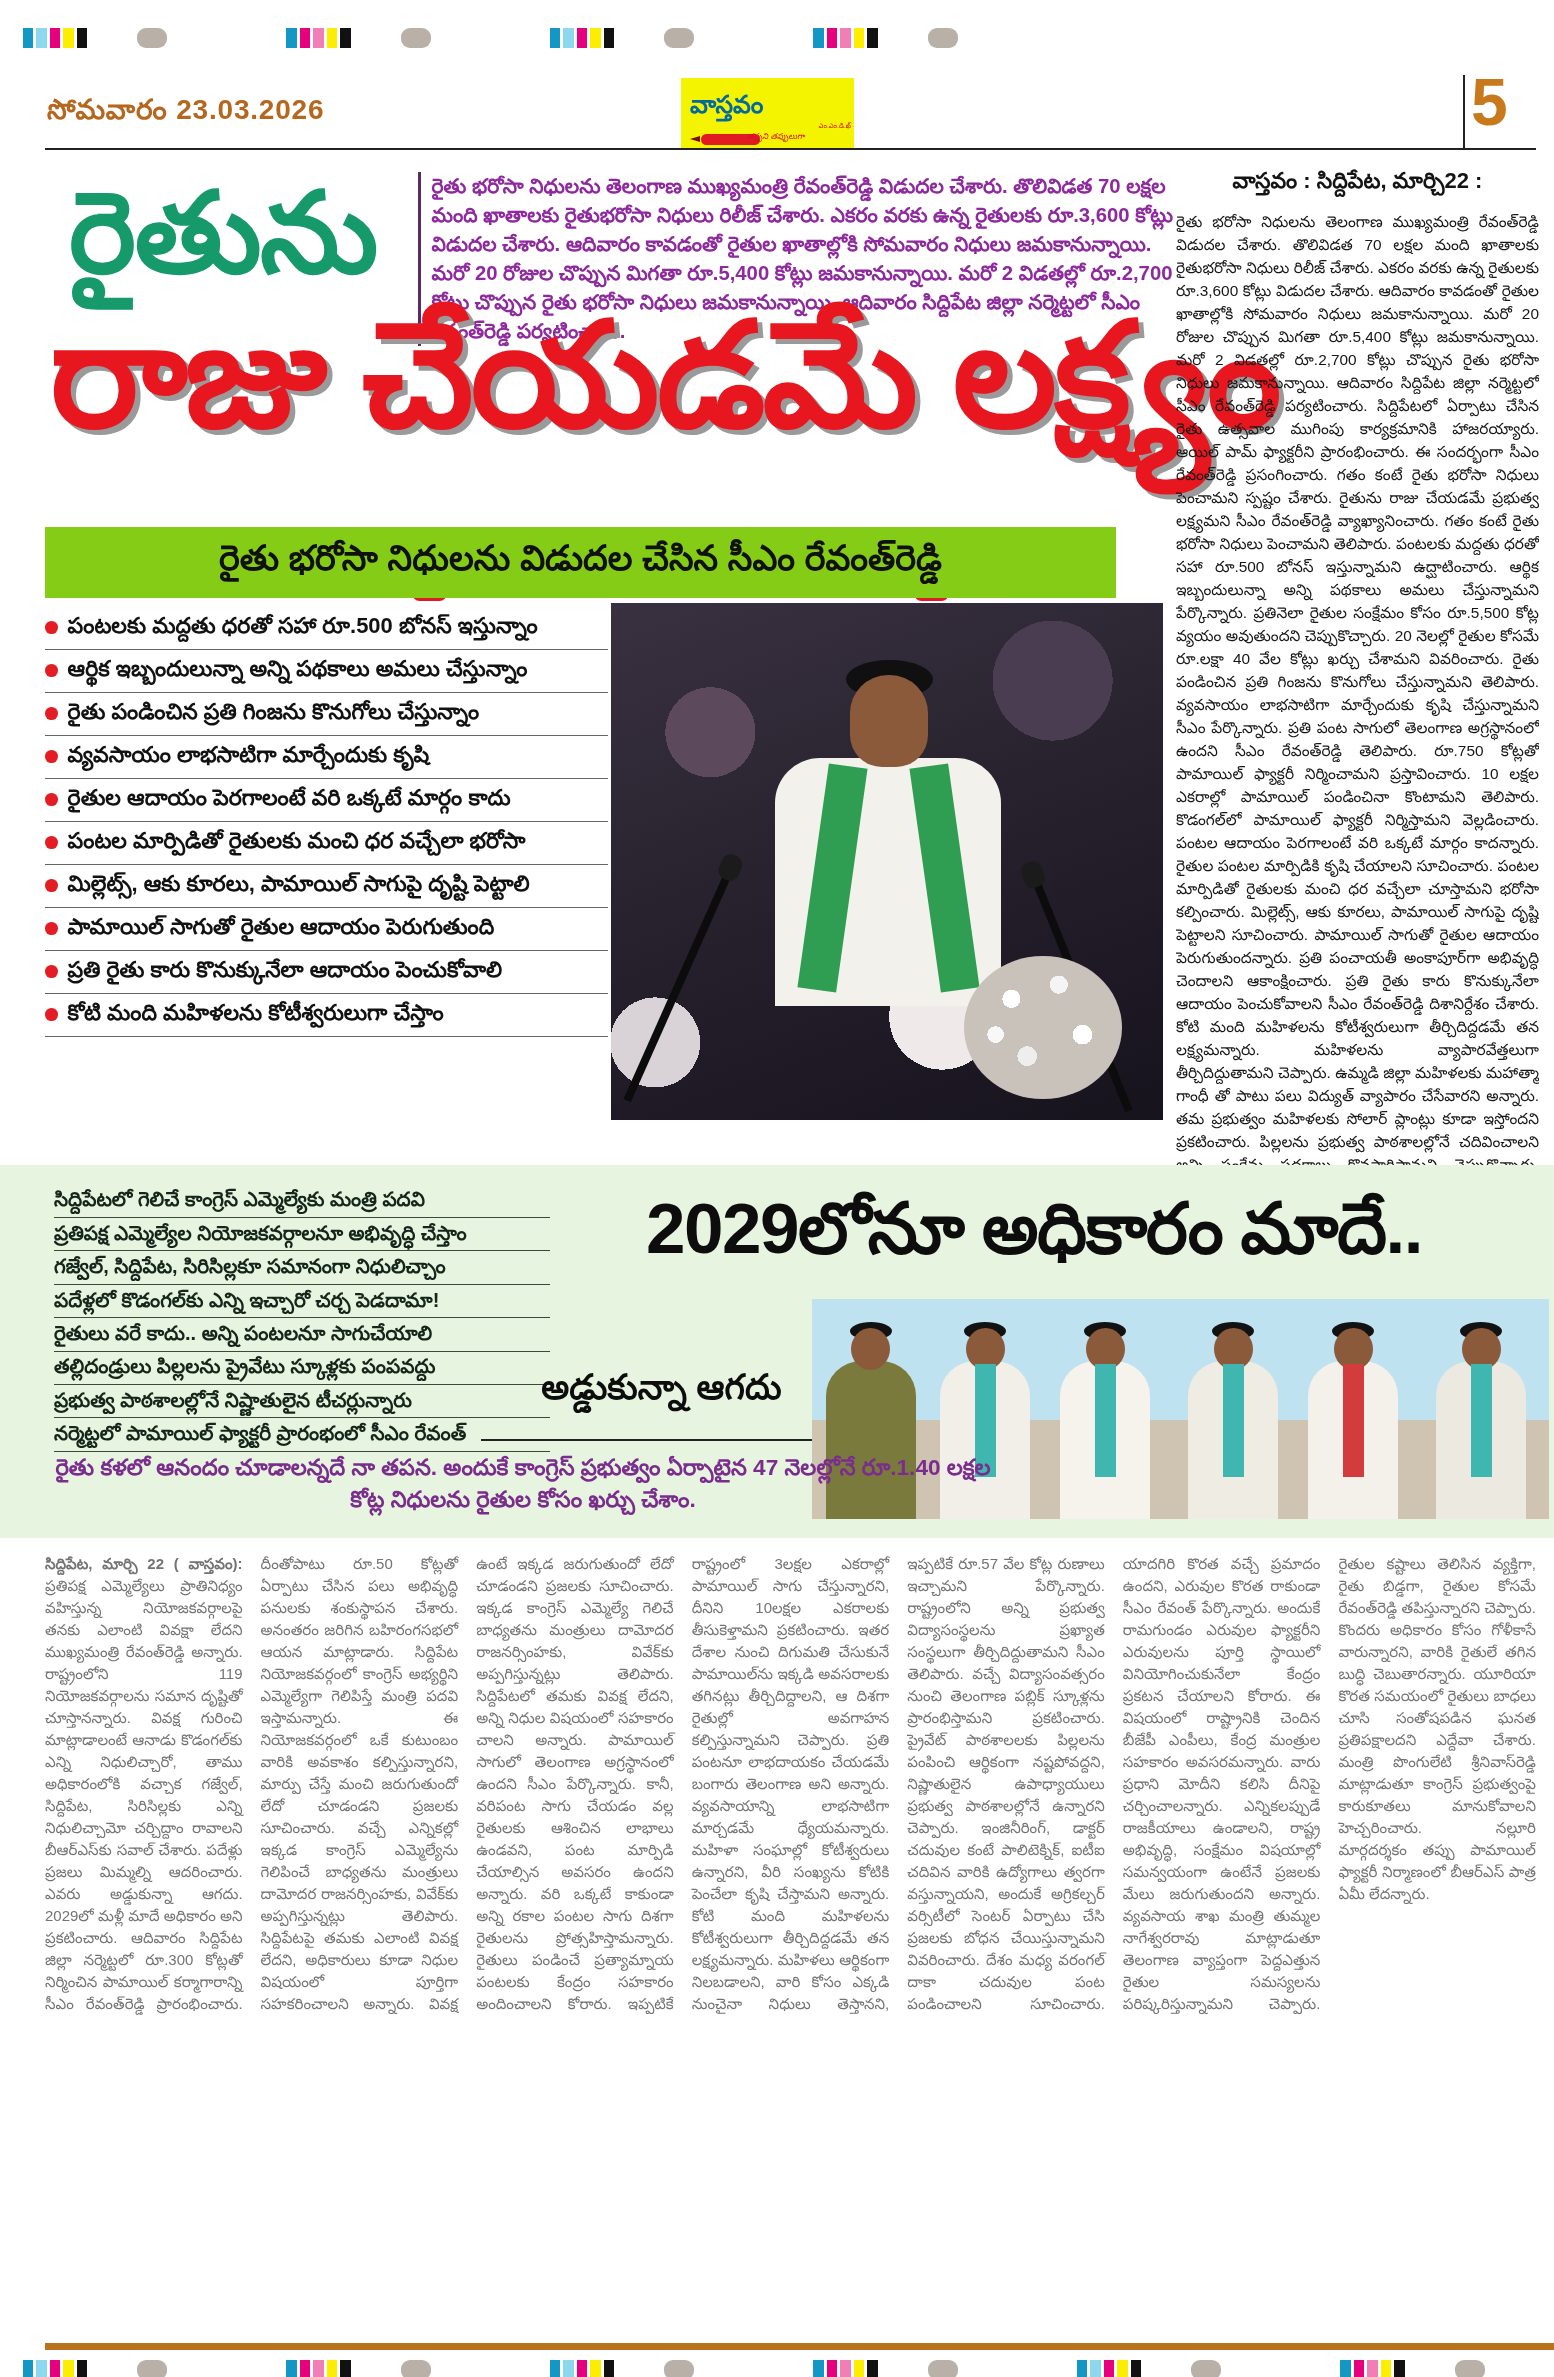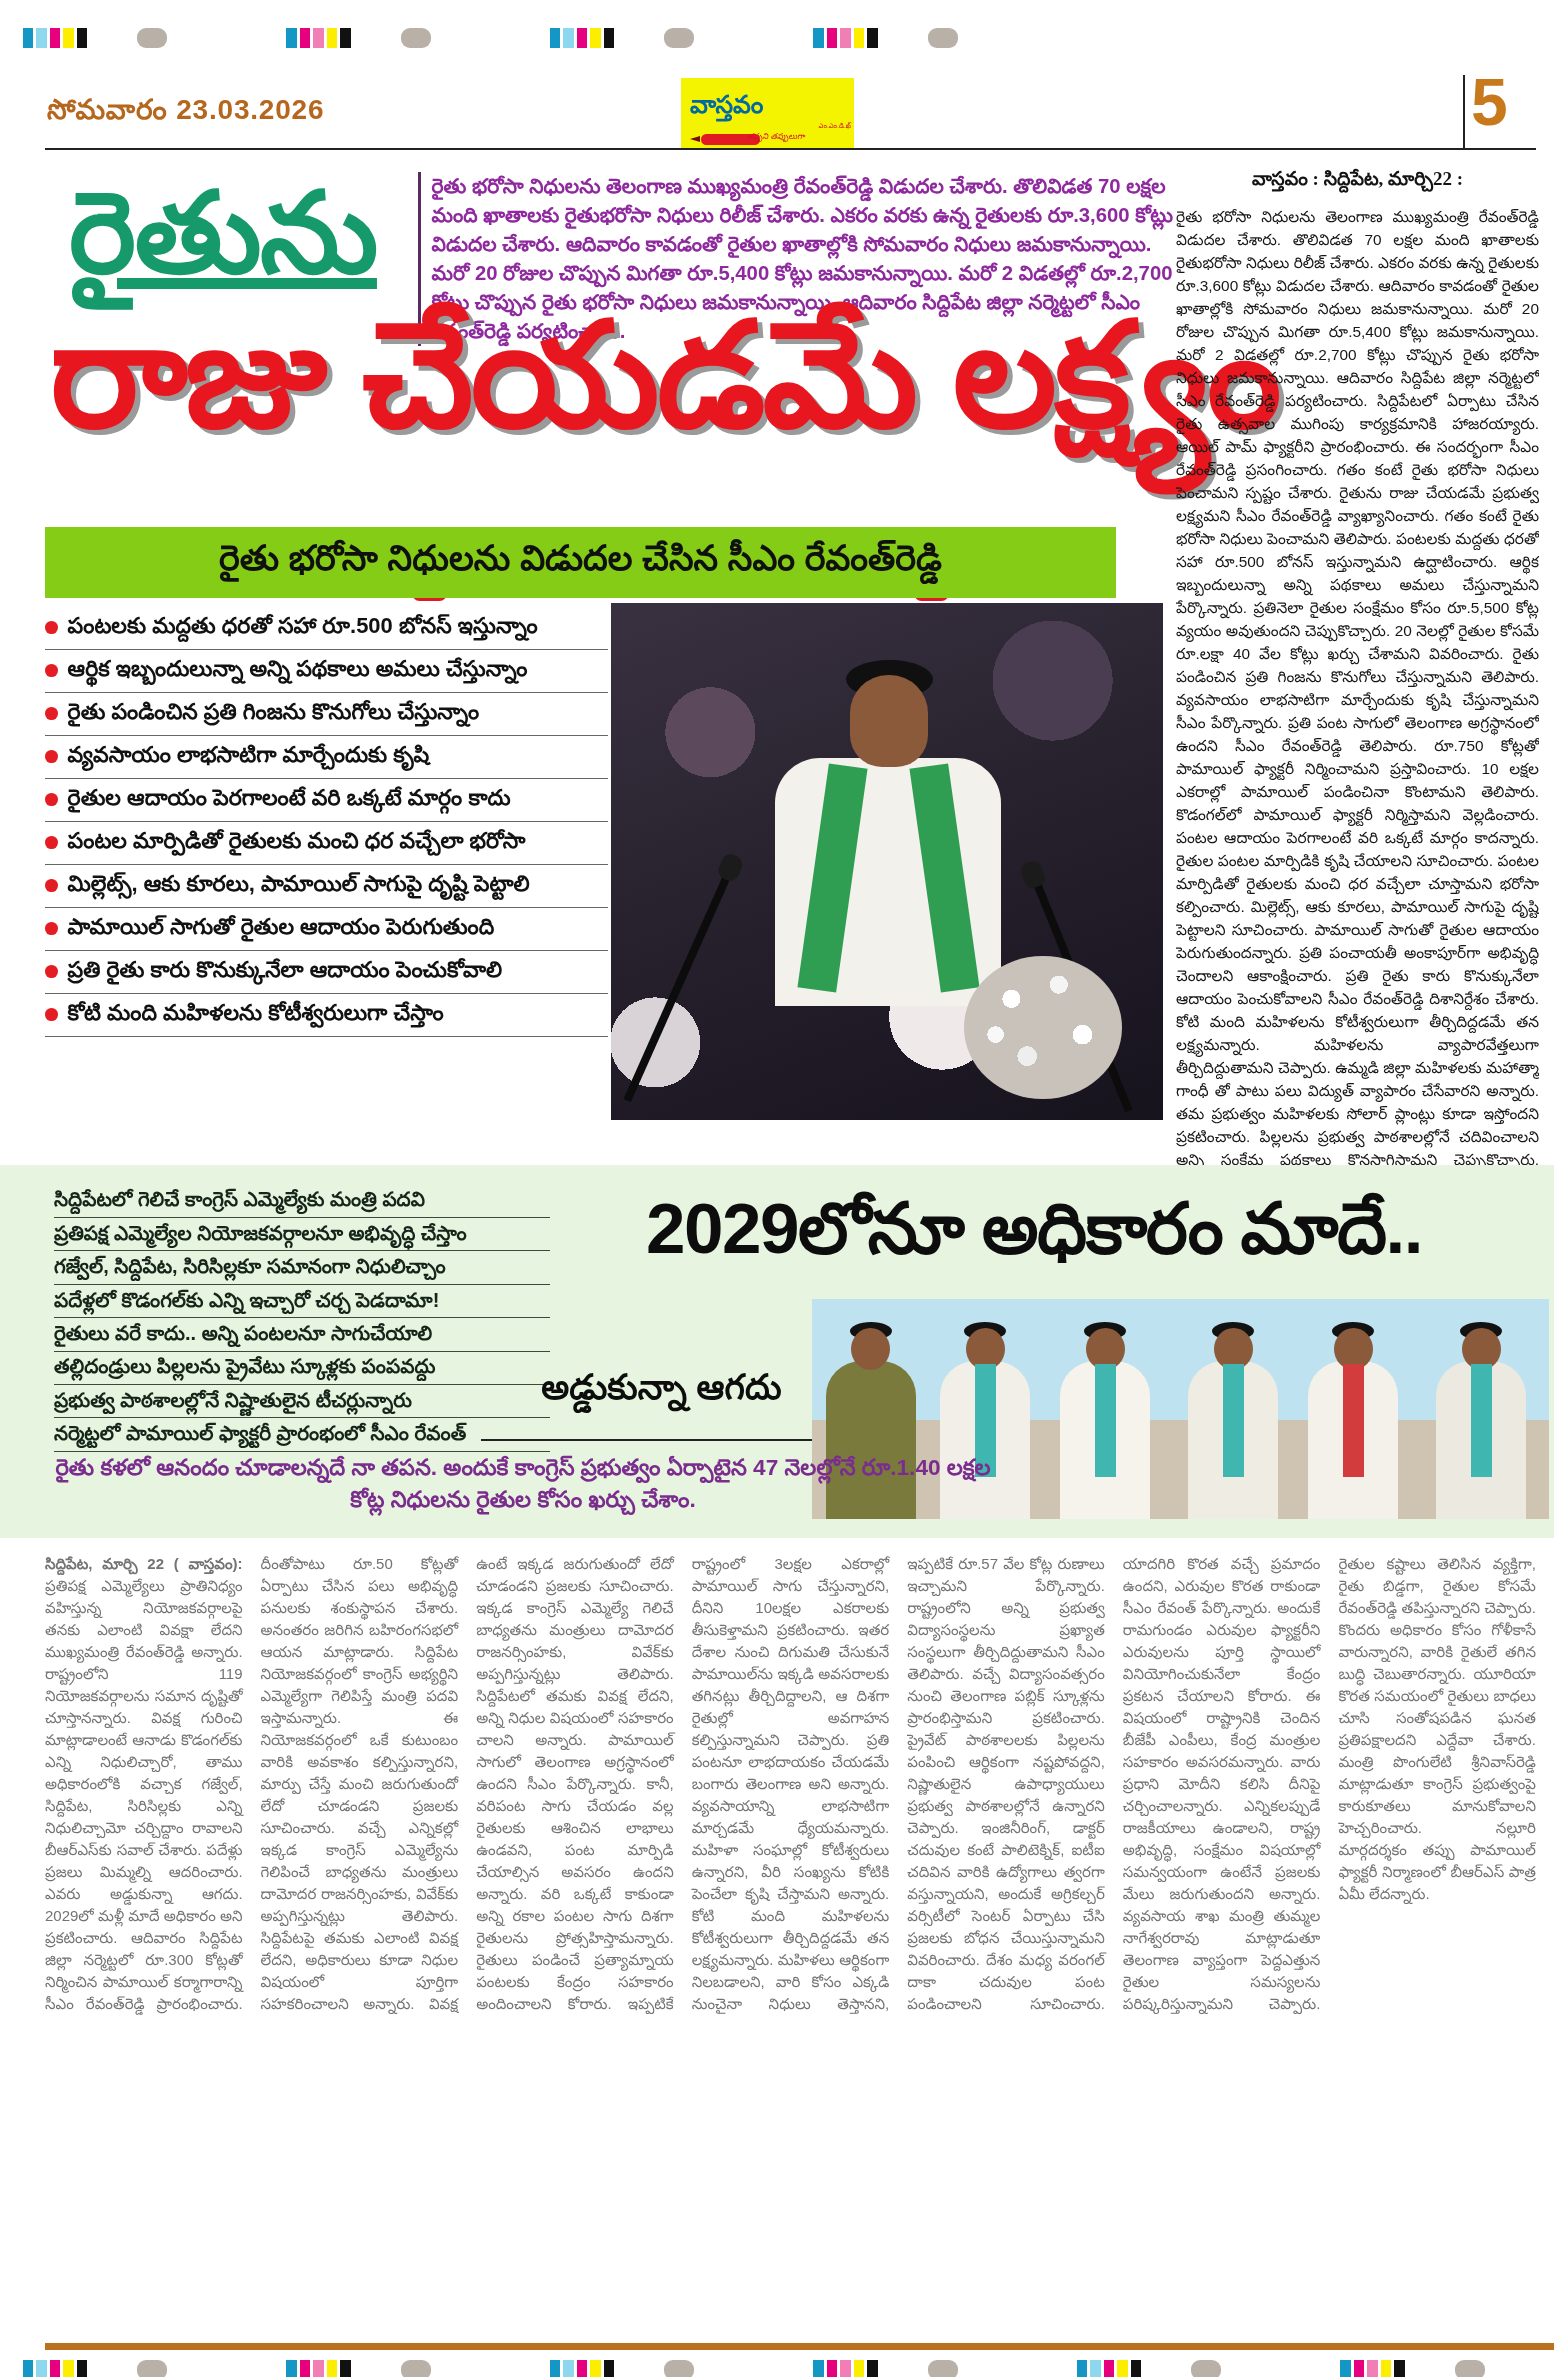--- a/index.html
+++ b/index.html
@@ -17,21 +17,21 @@
   .masthead .medition{position:absolute;right:3px;top:44px;font-size:6.8px;color:#d40f2c;}
   .masthead .mtag{position:absolute;left:66px;top:53px;font-size:8.3px;color:#d40f2c;font-style:italic;}
   .masthead .pen{position:absolute;left:19.6px;top:56px;width:59px;height:10.5px;background:#e21b22;border-radius:5.3px;}
   .masthead .pen:before{content:"";position:absolute;left:-10.5px;top:1.5px;border-right:10.5px solid #7a0d10;
       border-top:3.8px solid transparent;border-bottom:3.8px solid transparent;}
   .pageno-divider{position:absolute;left:1463px;top:53px;width:1.5px;height:74px;background:#222;}
   .page-number{position:absolute;left:1471px;top:47px;font-size:66px;font-weight:bold;color:#c8791c;line-height:1;}
   .header-rule{position:absolute;left:45px;top:126px;width:1491px;height:2.3px;background:#222;}
   
   .kicker-word{position:absolute;left:69px;top:147px;width:353px;font-size:113px;line-height:1.15;
-      font-weight:bold;color:#169a6c;letter-spacing:-1.5px;text-decoration:underline;}
+      font-weight:bold;color:#169a6c;letter-spacing:-1.5px;}
   .lead-intro{position:absolute;left:418px;top:150px;width:752px;font-size:20.3px;line-height:29px;
       font-weight:bold;color:#8e2a9e;border-left:3px solid #5b2a63;padding-left:10.5px;text-align:left;}
   .quote-ic{position:absolute;width:35px;height:30px;background:#e11b22;border-radius:7.5px;color:#fff;
       font-size:22.6px;font-weight:bold;text-align:center;line-height:33px;}
   .main-head{position:absolute;left:50px;top:280px;width:1113px;font-size:147px;line-height:1.0;
       font-weight:bold;color:#e8171f;white-space:nowrap;letter-spacing:-3px;
       text-shadow:5.3px 5.3px 0 #9a9a9a;}
   .strap{position:absolute;left:45px;top:505px;width:1071px;height:71px;background:#84cc16;
       display:flex;align-items:center;justify-content:center;}
   .strap span{font-size:35px;font-weight:bold;color:#101010;}
@@ -56,21 +56,21 @@
   .pm-mic2{position:absolute;left:421px;top:278px;width:7.5px;height:248px;background:#0c0c0c;transform:rotate(-22deg);transform-origin:top;}
   .pm-mic1:before,.pm-mic2:before{content:"";position:absolute;top:-19.6px;left:-6.8px;width:21px;height:25.6px;border-radius:9px;background:#1b1b1b;}
   .pm-garland{position:absolute;left:353px;top:353px;width:158px;height:143px;border-radius:50%;
       background:radial-gradient(circle at 30% 30%,#ffffff 0 9px,transparent 9px),
                  radial-gradient(circle at 60% 20%,#f4f4f4 0 9px,transparent 9px),
                  radial-gradient(circle at 75% 55%,#ffffff 0 9.8px,transparent 9.8px),
                  radial-gradient(circle at 40% 70%,#eeeeee 0 9.8px,transparent 9.8px),
                  radial-gradient(circle at 20% 55%,#f8f8f8 0 8.3px,transparent 8.3px),#c9c2bb;}
   
   .right-col{position:absolute;left:1176px;top:140px;width:363px;height:1012px;overflow:hidden;}
-  .right-col .dl{font-size:19px;font-weight:bold;text-align:center;margin:6px 0 10.5px 0;color:#141414;font-family:Liberation Serif, serif;}
+  .right-col .dl{font-size:22px;font-weight:bold;text-align:center;margin:6px 0 10.5px 0;color:#141414;}
   .right-col .body{font-size:15.4px;line-height:23px;text-align:justify;color:#161616;}
   
   .mid{position:absolute;left:0;top:1143px;width:1555px;height:373px;background:#e6f4e0;}
   .mid-points{position:absolute;left:54px;top:19.6px;width:496px;}
   .mid-points .pt{font-size:20px;font-weight:bold;color:#15251a;line-height:22.6px;padding:3.8px 0 6px 0;
       border-bottom:1.5px solid #3a4a3a;white-space:nowrap;overflow:hidden;}
   .mid-head{position:absolute;left:519px;top:22.6px;width:1030px;font-size:71px;font-weight:bold;color:#0d0d0d;
       white-space:nowrap;letter-spacing:-1.5px;text-align:center;overflow:hidden;}
   .mid-sub1{position:absolute;left:526px;top:135px;width:271px;text-align:center;font-size:35px;font-weight:bold;color:#0d0d0d;
       border-top:2.3px solid #222;padding-top:19.6px;}

